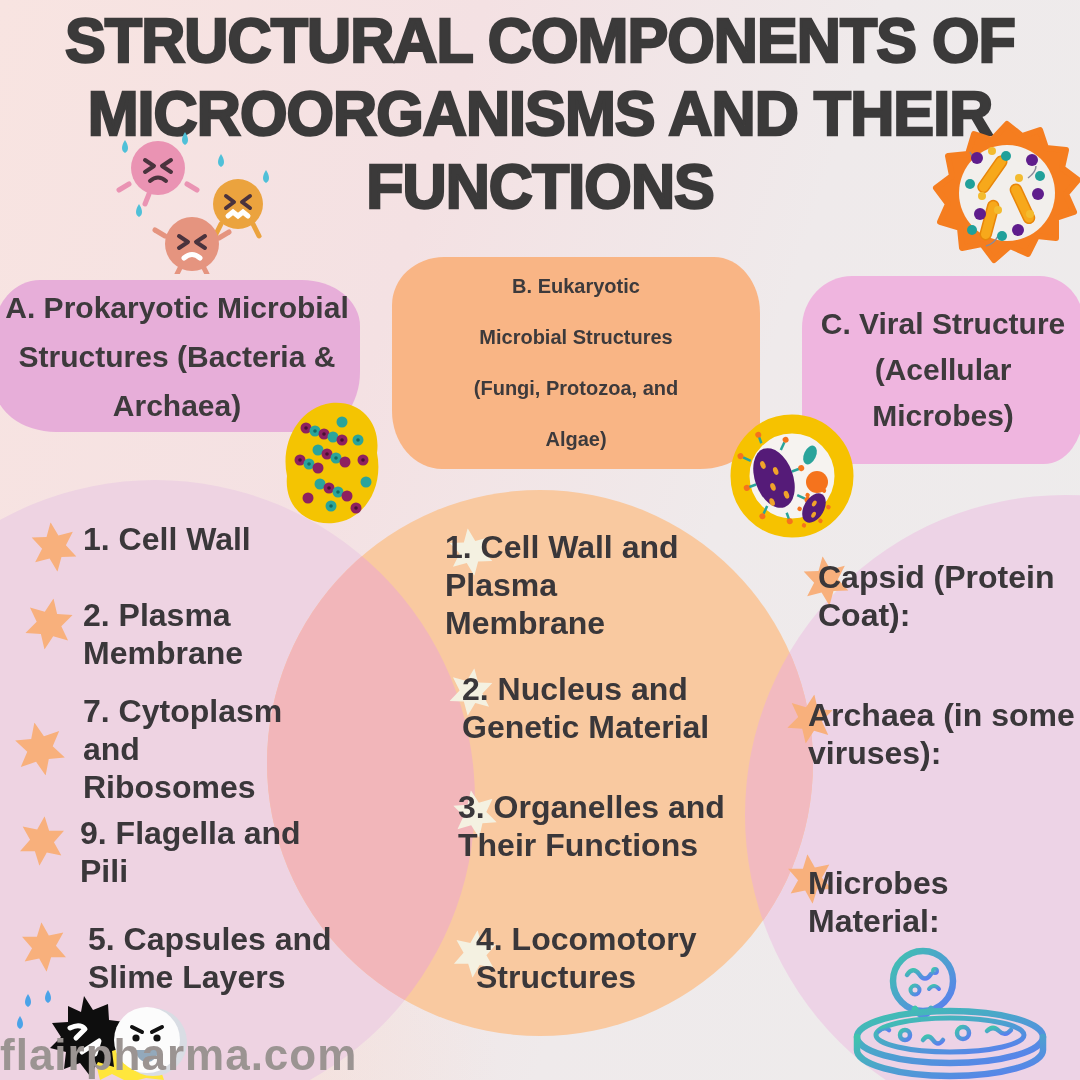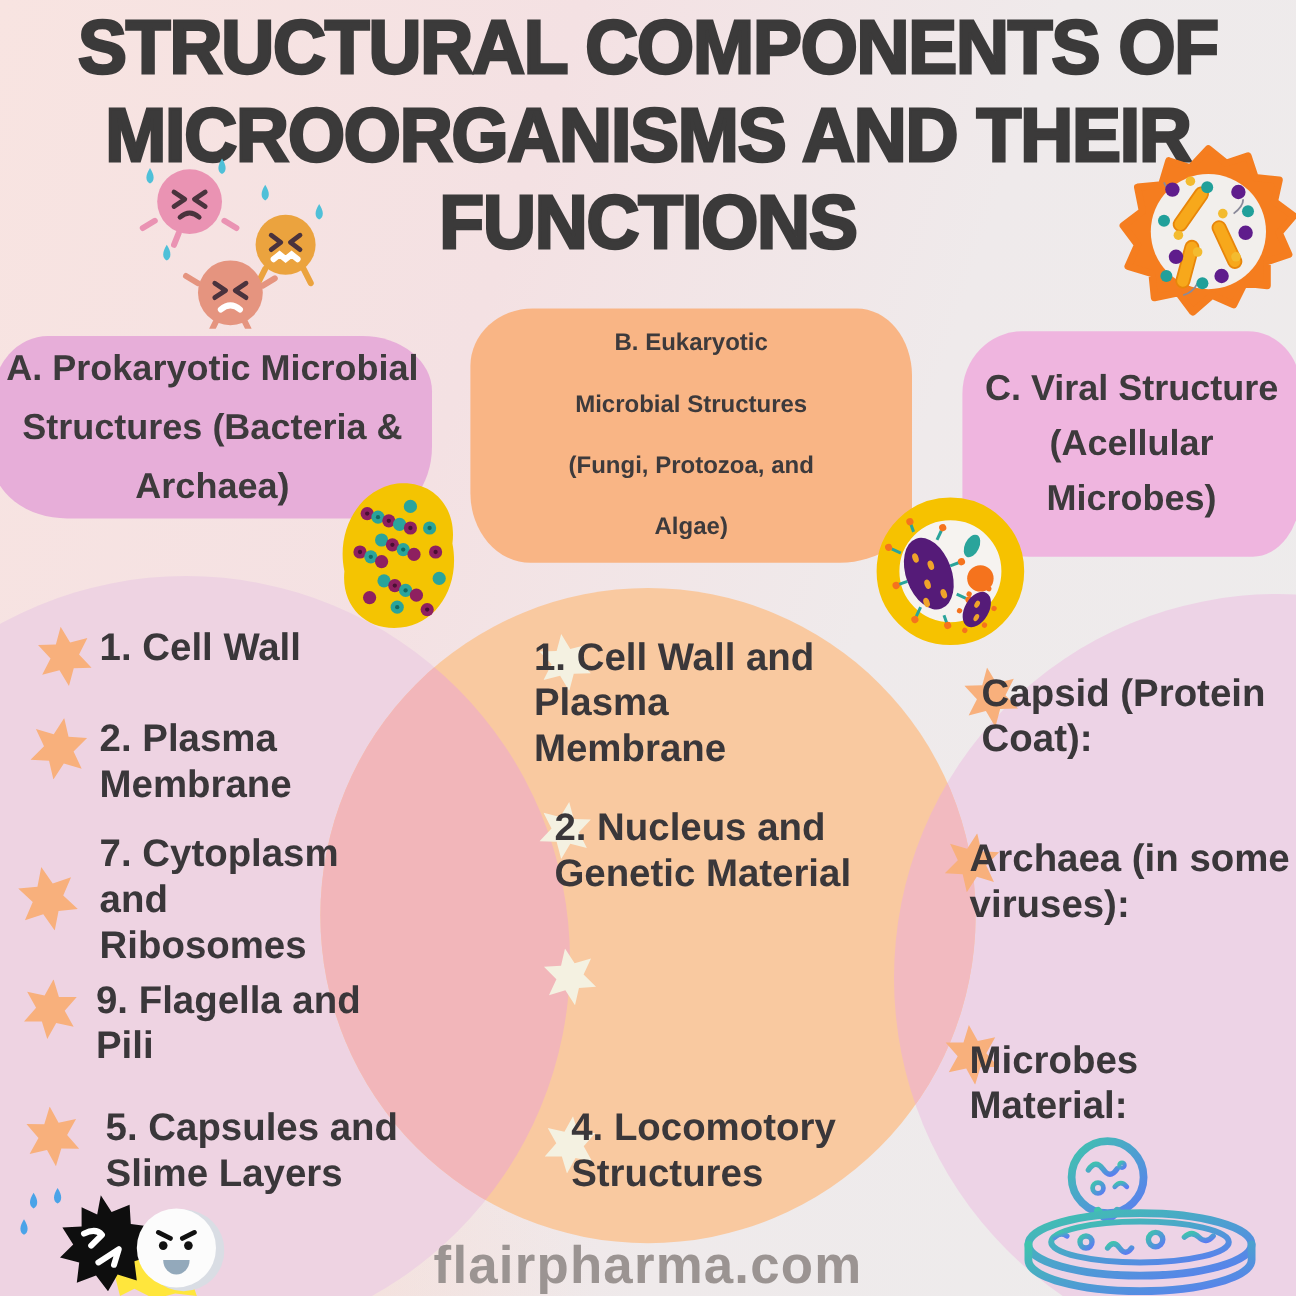--- a/index.html
+++ b/index.html
@@ -27,21 +27,21 @@
   #bubble-c{left:802px;top:276px;width:282px;height:188px;background:#efb5df;
     border-radius:50px 44px 40px 56px / 52px 48px 54px 44px;font-size:30px;line-height:46px;}
   
   .item{color:#3a373a;font-weight:bold;font-size:32px;line-height:38px;white-space:pre-line;}
   .r{text-align:left;}
   
   .star{clip-path:polygon(50% 0%,62.5% 28.3%,93.3% 25%,75% 50%,93.3% 75%,62.5% 71.7%,50% 100%,37.5% 71.7%,6.7% 75%,25% 50%,6.7% 25%,37.5% 28.3%);}
   .star.o{background:#f8b07c;}
   .star.c{background:#f4f1e1;}
   
-  #footer{left:0;top:1030px;width:1080px;text-align:center;color:#9b9492;
+  #footer{left:0;top:1030px;width:1080px;text-align:left;color:#9b9492;
     font-weight:bold;font-size:44px;letter-spacing:1px;}
 </style>
 </head>
 <body>
 
 <div id="canvas">
 
   <svg class="abs" style="left:0;top:0" width="1080" height="1080" viewBox="0 0 1080 1080">
     <defs>
       <clipPath id="clipL">
@@ -272,20 +272,22 @@
   <span class="abs star c" style="left:448px;top:528px;width:46px;height:48px;transform:rotate(-8deg)"></span>
   <div class="abs item r" style="left:445px;top:528px;width:290px">1. Cell Wall and
 Plasma
 Membrane</div>
 
   <span class="abs star c" style="left:448px;top:668px;width:46px;height:48px;transform:rotate(8deg)"></span>
   <div class="abs item r" style="left:462px;top:670px;width:280px">2. Nucleus and
 Genetic Material</div>
 
   <span class="abs star c" style="left:452px;top:790px;width:46px;height:48px;transform:rotate(-10deg)"></span>
+  <div class="abs item r" style="left:458px;top:788px;width:280px">3. Organelles and
+Their Functions</div>
 
   <span class="abs star c" style="left:452px;top:930px;width:46px;height:48px;transform:rotate(6deg)"></span>
   <div class="abs item r" style="left:476px;top:920px;width:250px">4. Locomotory
 Structures</div>
 
   <span class="abs star o" style="left:802px;top:556px;width:48px;height:50px;transform:rotate(-8deg)"></span>
   <div class="abs item r" style="left:818px;top:558px;width:260px">Capsid (Protein
 Coat):</div>
 
   <span class="abs star o" style="left:786px;top:694px;width:48px;height:50px;transform:rotate(10deg)"></span>

